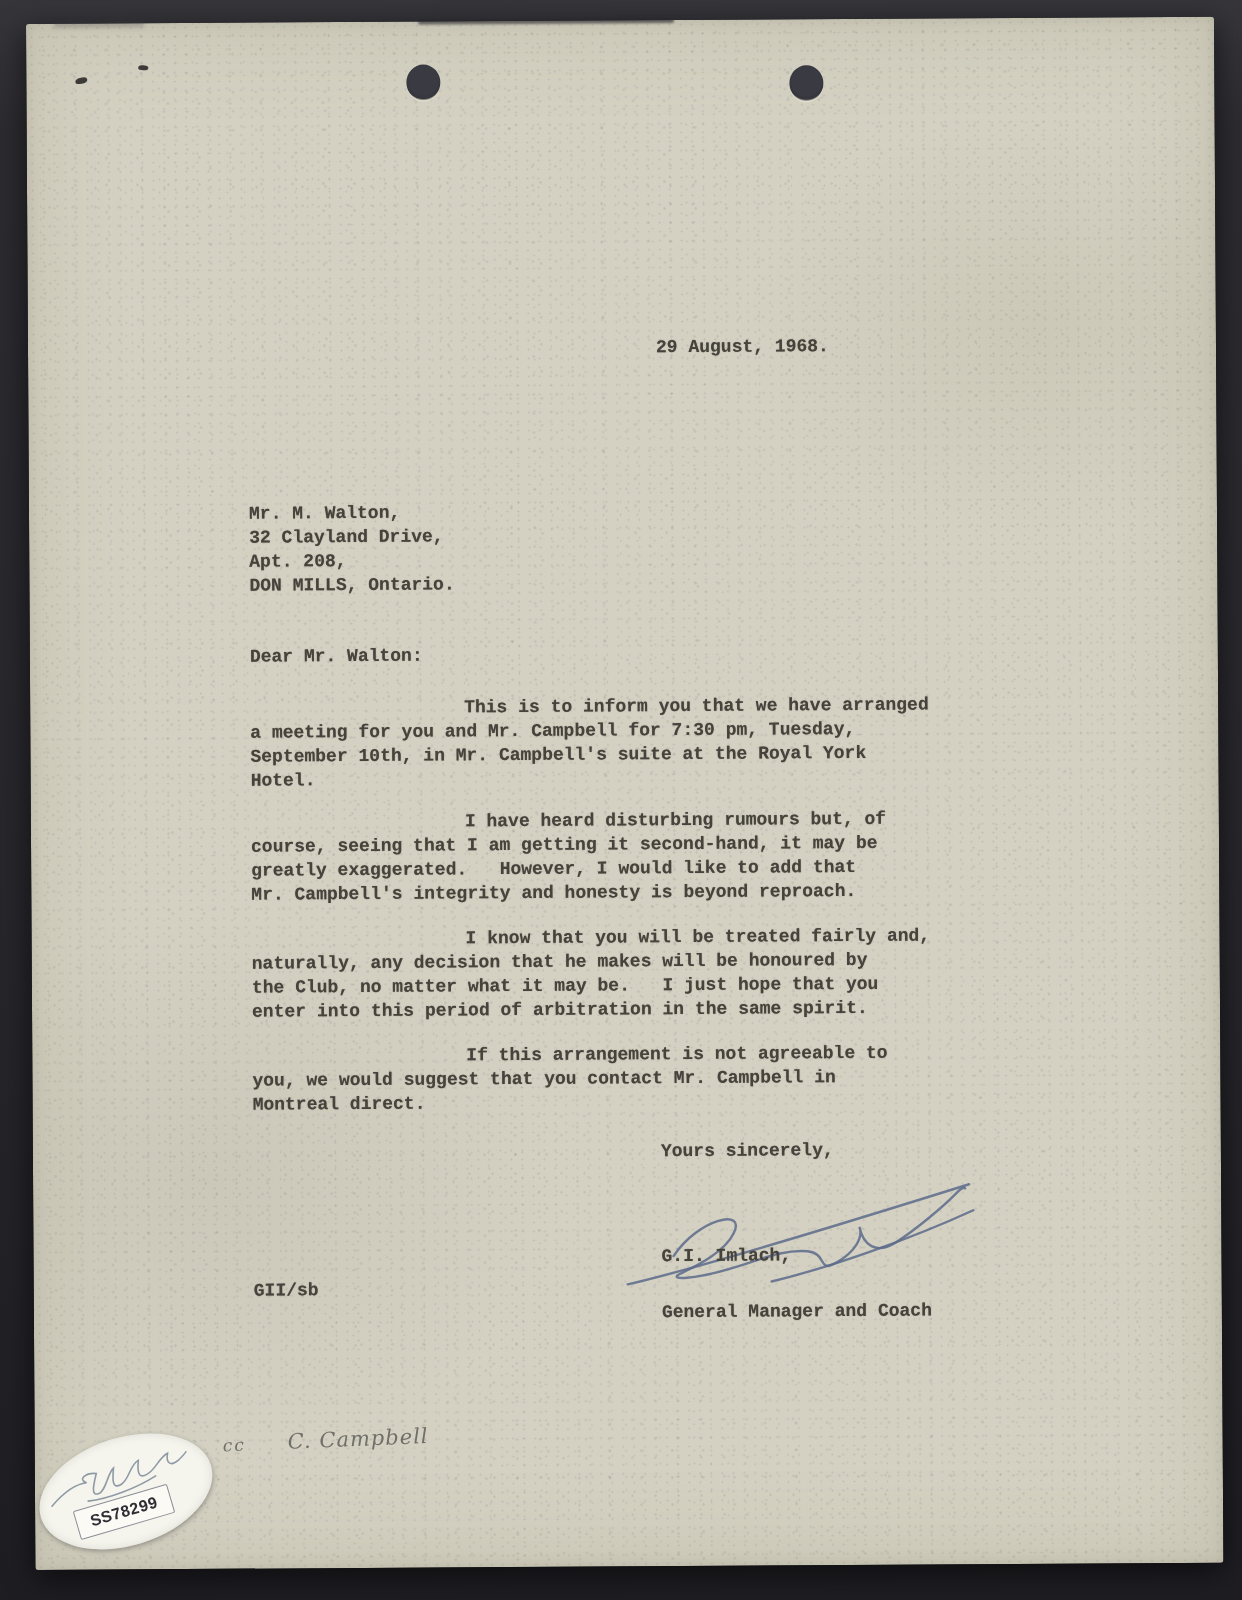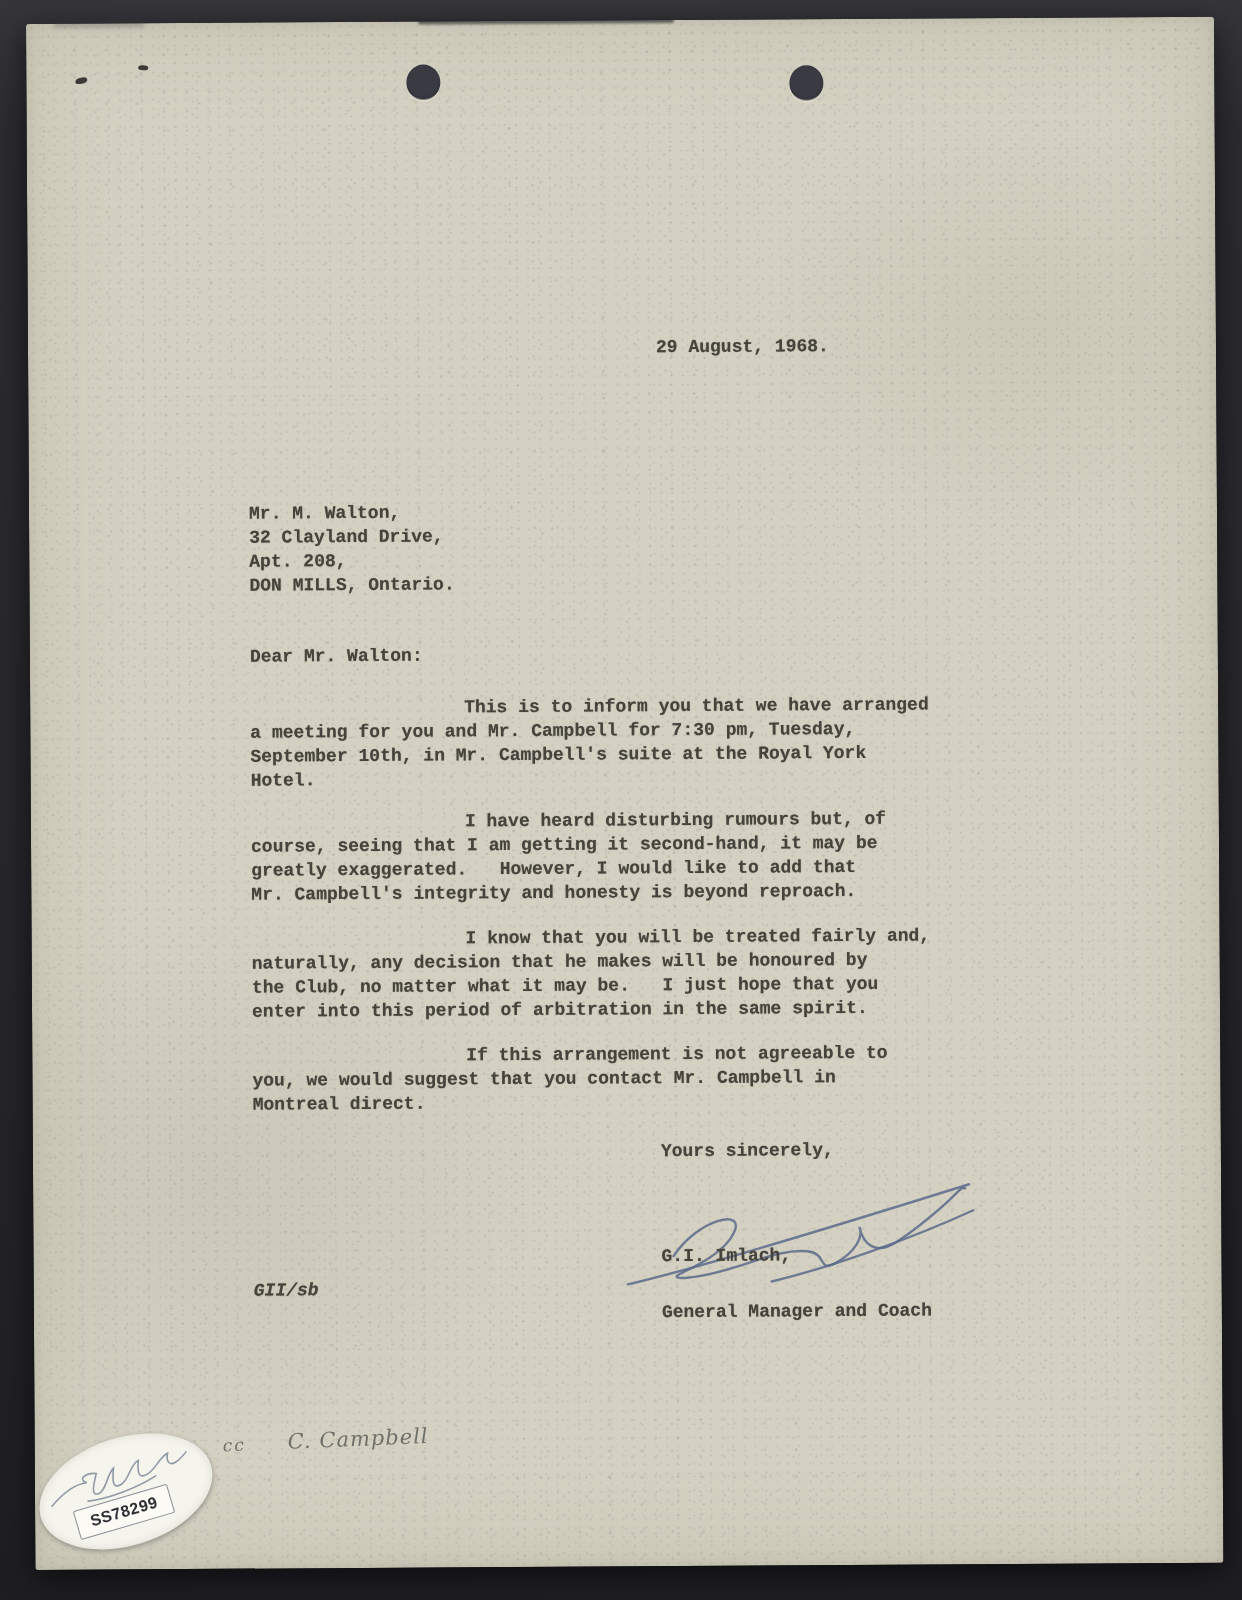--- a/index.html
+++ b/index.html
@@ -135,21 +135,21 @@
     </div>
 
   <div class="tw col-right" style="top:1119px;">Yours sincerely,</div>
 
   <svg class="signature" viewBox="0 0 360 118" xmlns="http://www.w3.org/2000/svg">
     <path d="M6,112 C70,98 250,44 348,14"></path>
     <path d="M52,84 C78,46 126,36 112,62 C102,82 70,96 58,102 C46,108 72,108 112,96 C142,87 162,78 186,80 C206,82 196,102 214,92 C234,81 242,66 238,56 C242,74 254,84 274,72 C296,58 322,36 334,24 C338,20 342,16 344,18"></path>
     <path d="M150,110 C210,96 290,68 352,40"></path>
   </svg>
 
-  <div class="tw col-left" style="top:1256px;font-style:italic;">GII/sb</div>
+  <div class="tw col-left" style="top:1256px;">GII/sb</div>
 
   <div class="tw col-right" style="top:1224px;">G.I. Imlach,</div>
 
   <div class="tw col-right" style="top:1280px;">General Manager and Coach</div>
 
   <div class="cc-note">
     <span class="cc-label">cc</span>
     <span class="cc-name">C. Campbell</span>
   </div>
 

